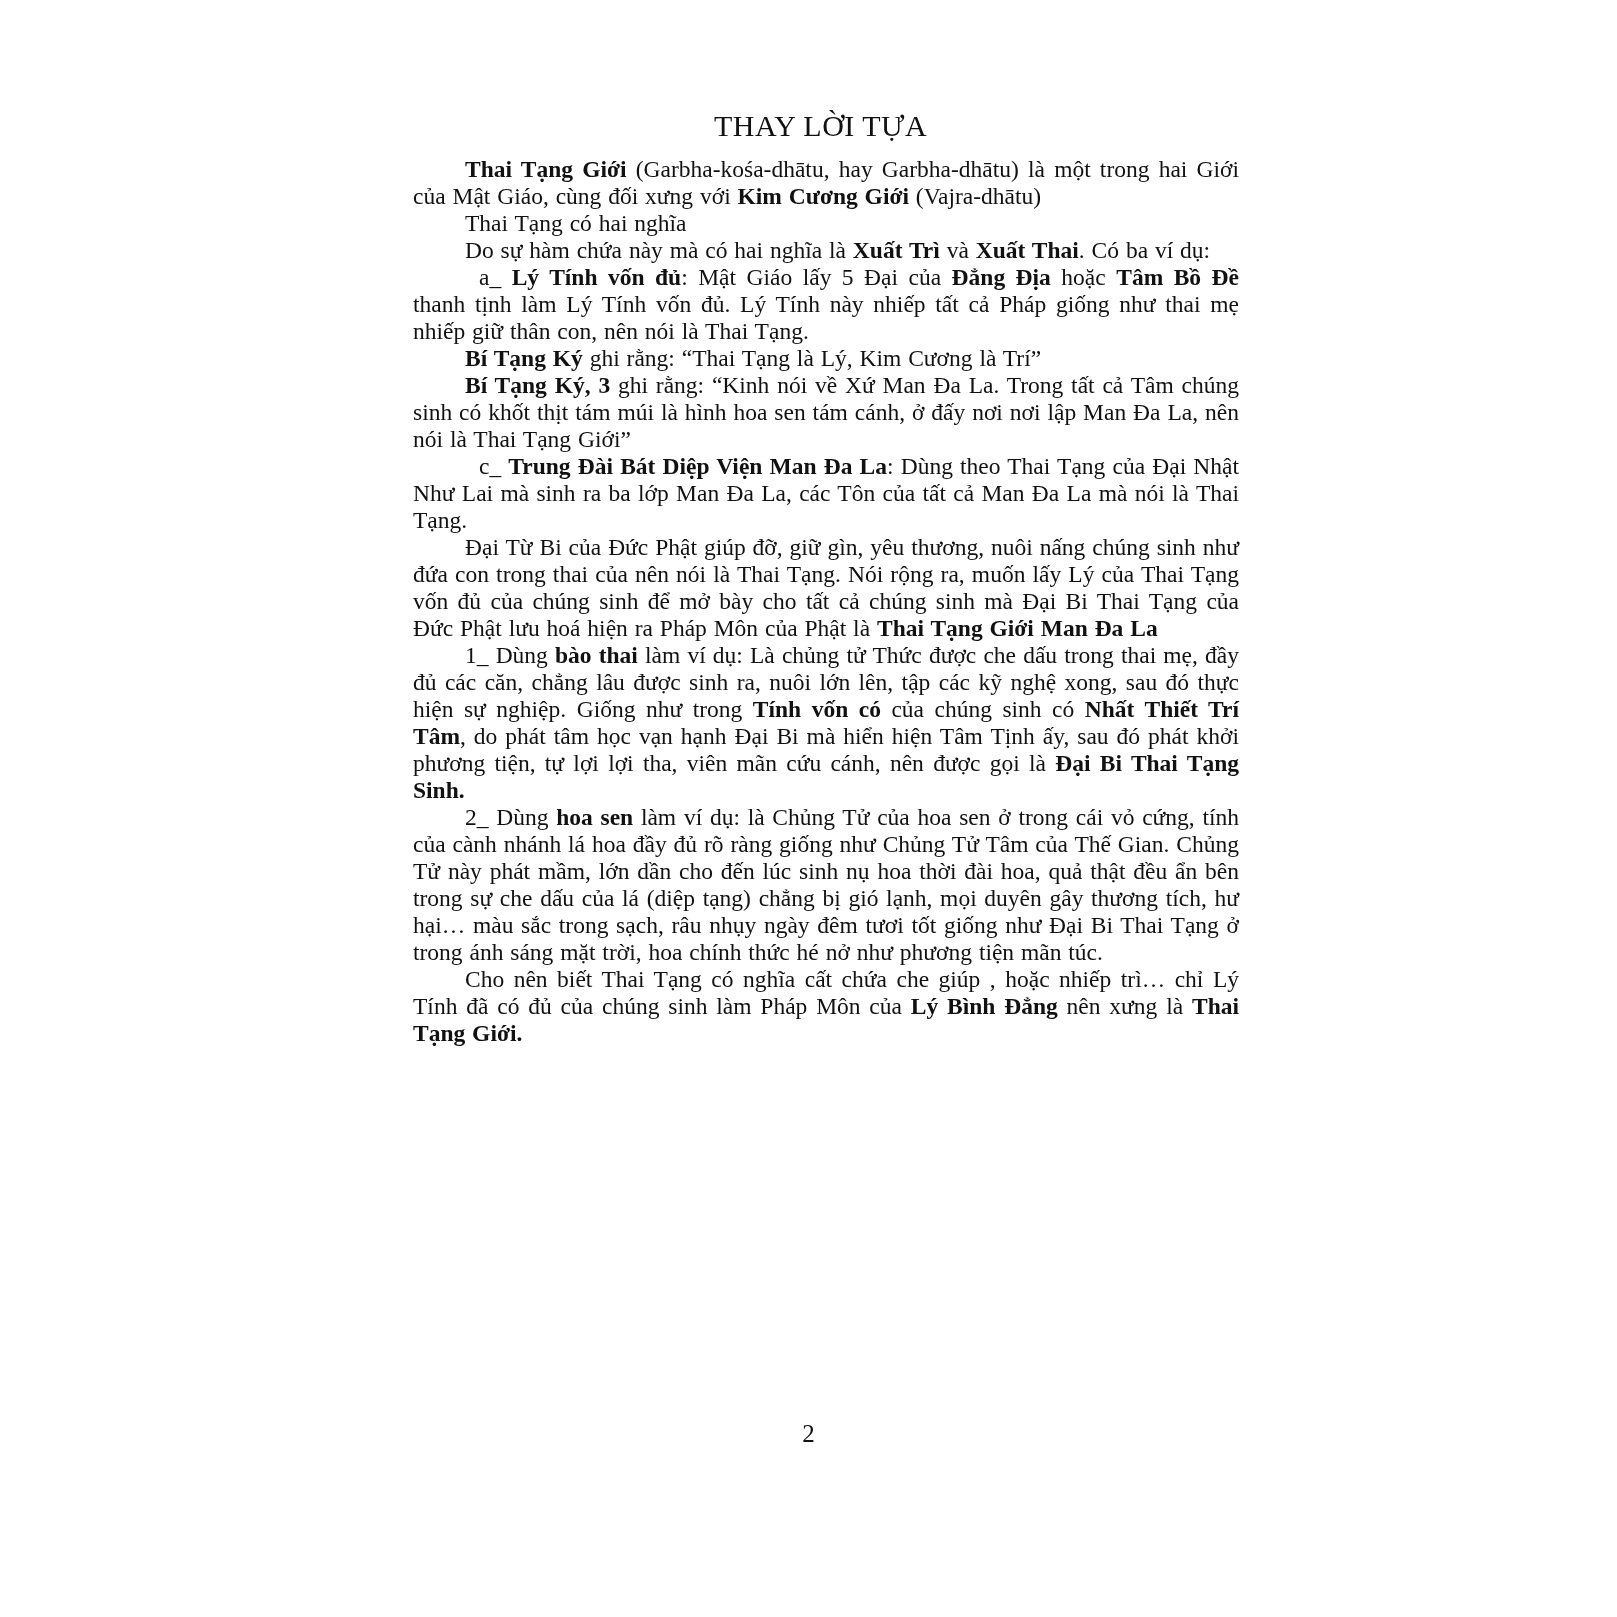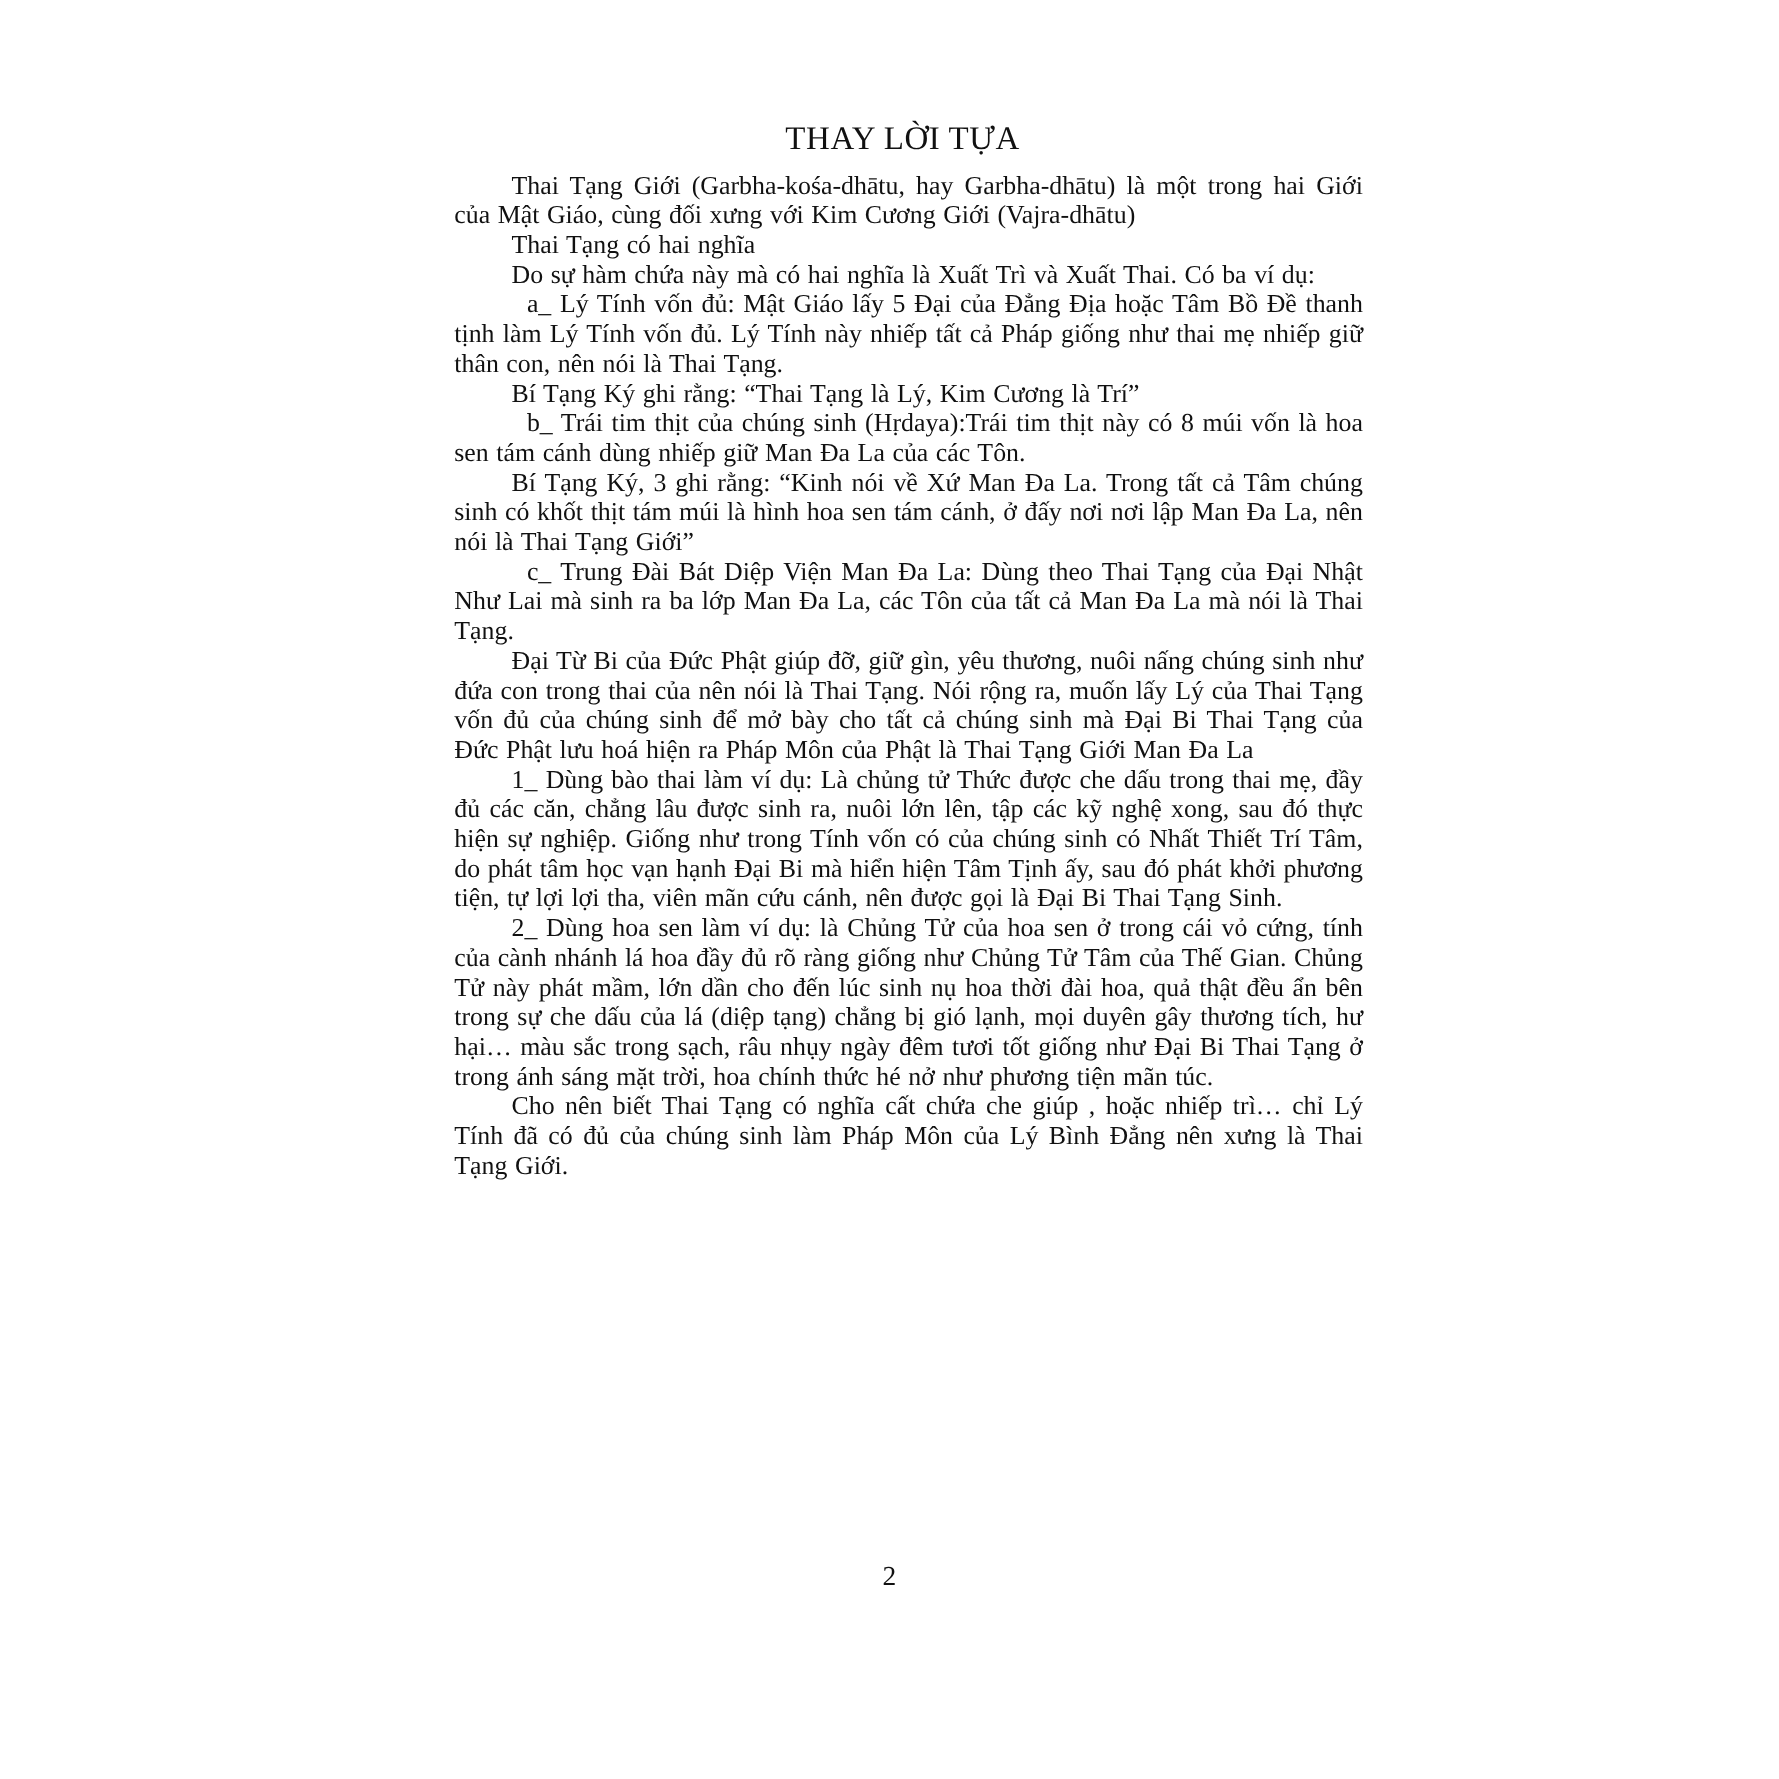--- a/index.html
+++ b/index.html
@@ -38,21 +38,21 @@
     text-align: justify;
     text-indent: 52px;
     font-size: 23.5px;
     line-height: 27px;
     word-spacing: 1px;
   }
   p.para.deep {
     text-indent: 66px;
   }
   p.para b {
-    font-weight: normal;
+    font-weight: bold;
   }
   .page-number {
     position: absolute;
     top: 1420px;
     left: 0;
     width: 1617px;
     text-align: center;
     font-size: 25px;
   }
 </style>
@@ -60,21 +60,20 @@
 <body>
 
 <h1 class="doc-title">THAY LỜI TỰA</h1>
 
 <div class="content">
     <p class="para"><b>Thai Tạng Giới</b><span> (Garbha-kośa-dhātu, hay Garbha-dhātu) là một trong hai Giới của Mật Giáo, cùng đối xưng với </span><b>Kim Cương Giới</b><span> (Vajra-dhātu)</span></p>
     <p class="para"><span>Thai Tạng có hai nghĩa</span></p>
     <p class="para"><span>Do sự hàm chứa này mà có hai nghĩa là </span><b>Xuất Trì</b><span> và </span><b>Xuất Thai</b><span>. Có ba ví dụ:</span></p>
     <p class="para deep"><span>a_ </span><b>Lý Tính vốn đủ</b><span>: Mật Giáo lấy 5 Đại của </span><b>Đẳng Địa</b><span> hoặc </span><b>Tâm Bồ Đề</b><span> thanh tịnh làm Lý Tính vốn đủ. Lý Tính này nhiếp tất cả Pháp giống như thai mẹ nhiếp giữ thân con, nên nói là Thai Tạng.</span></p>
     <p class="para"><b>Bí Tạng Ký</b><span> ghi rằng: “Thai Tạng là Lý, Kim Cương là Trí”</span></p>
-    <p class="para deep"><span>b_ </span><b>Trái tim thịt của chúng sinh</b><span> (Hṛdaya):Trái tim thịt này có 8 múi vốn là hoa sen tám cánh dùng nhiếp giữ Man Đa La của các Tôn.</span></p>
     <p class="para"><b>Bí Tạng Ký, 3</b><span> ghi rằng: “Kinh nói về Xứ Man Đa La. Trong tất cả Tâm chúng sinh có khốt thịt tám múi là hình hoa sen tám cánh, ở đấy nơi nơi lập Man Đa La, nên nói là Thai Tạng Giới”</span></p>
     <p class="para deep"><span>c_ </span><b>Trung Đài Bát Diệp Viện Man Đa La</b><span>: Dùng theo Thai Tạng của Đại Nhật Như Lai mà sinh ra ba lớp Man Đa La, các Tôn của tất cả Man Đa La mà nói là Thai Tạng.</span></p>
     <p class="para"><span>Đại Từ Bi của Đức Phật giúp đỡ, giữ gìn, yêu thương, nuôi nấng chúng sinh như đứa con trong thai của nên nói là Thai Tạng. Nói rộng ra, muốn lấy Lý của Thai Tạng vốn đủ của chúng sinh để mở bày cho tất cả chúng sinh mà Đại Bi Thai Tạng của Đức Phật lưu hoá hiện ra Pháp Môn của Phật là </span><b>Thai Tạng Giới Man Đa La</b></p>
     <p class="para"><span>1_ Dùng </span><b>bào thai</b><span> làm ví dụ: Là chủng tử Thức được che dấu trong thai mẹ, đầy đủ các căn, chẳng lâu được sinh ra, nuôi lớn lên, tập các kỹ nghệ xong, sau đó thực hiện sự nghiệp. Giống như trong </span><b>Tính vốn có</b><span> của chúng sinh có </span><b>Nhất Thiết Trí Tâm</b><span>, do phát tâm học vạn hạnh Đại Bi mà hiển hiện Tâm Tịnh ấy, sau đó phát khởi phương tiện, tự lợi lợi tha, viên mãn cứu cánh, nên được gọi là </span><b>Đại Bi Thai Tạng Sinh.</b></p>
     <p class="para"><span>2_ Dùng </span><b>hoa sen</b><span> làm ví dụ: là Chủng Tử của hoa sen ở trong cái vỏ cứng, tính của cành nhánh lá hoa đầy đủ rõ ràng giống như Chủng Tử Tâm của Thế Gian. Chủng Tử này phát mầm, lớn dần cho đến lúc sinh nụ hoa thời đài hoa, quả thật đều ẩn bên trong sự che dấu của lá (diệp tạng) chẳng bị gió lạnh, mọi duyên gây thương tích, hư hại… màu sắc trong sạch, râu nhụy ngày đêm tươi tốt giống như Đại Bi Thai Tạng ở trong ánh sáng mặt trời, hoa chính thức hé nở như phương tiện mãn túc.</span></p>
     <p class="para"><span>Cho nên biết Thai Tạng có nghĩa cất chứa che giúp , hoặc nhiếp trì… chỉ Lý Tính đã có đủ của chúng sinh làm Pháp Môn của </span><b>Lý Bình Đẳng</b><span> nên xưng là </span><b>Thai Tạng Giới.</b></p>
   </div>
 
 <div class="page-number">2</div>
 

